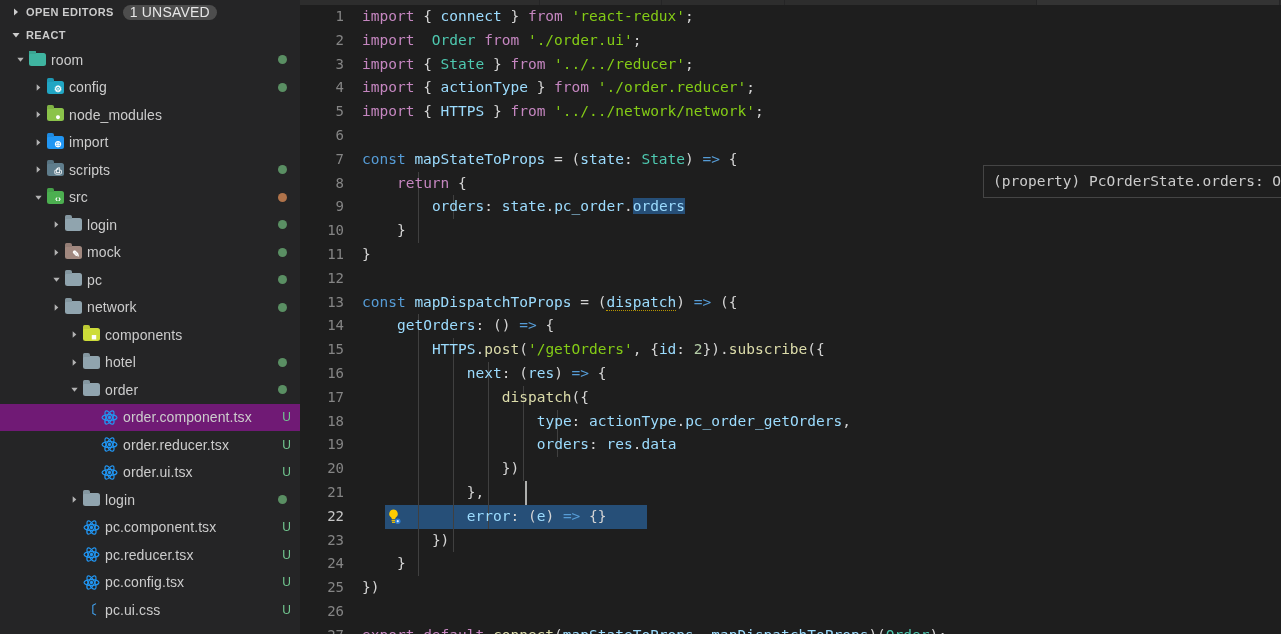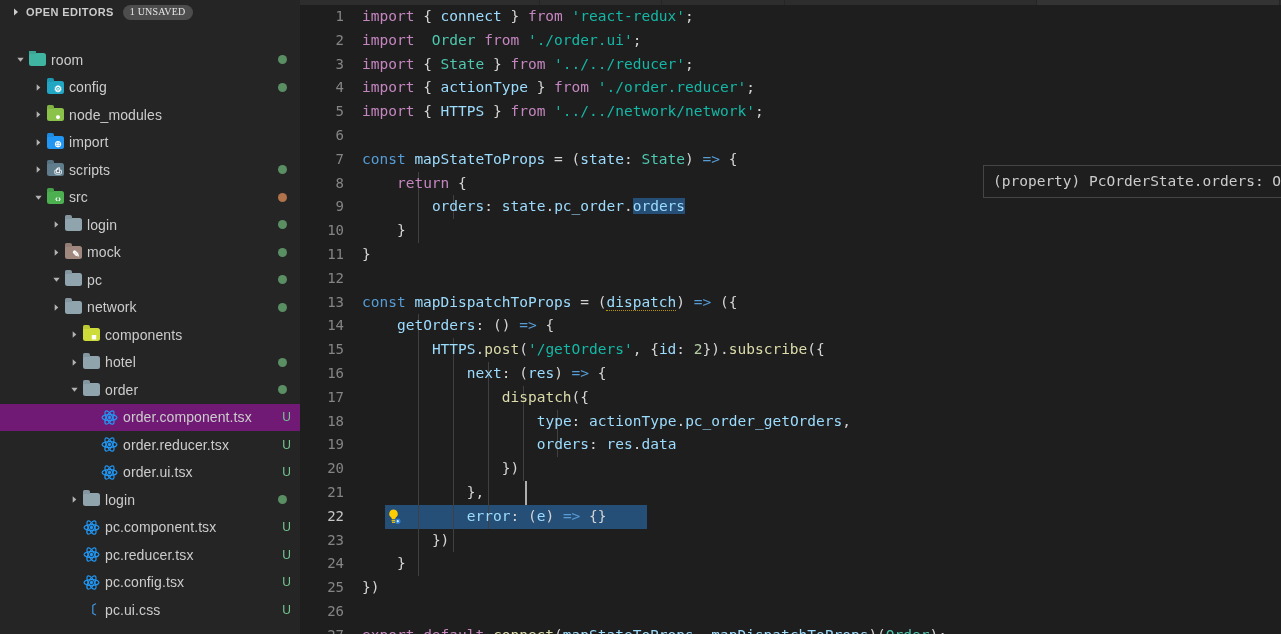--- a/index.html
+++ b/index.html
@@ -41,26 +41,25 @@
     font-size: 9px;
     line-height: 1;
   }
   .twisty svg { display: block; }
   .hdr-label { margin-left: 2px; font-size: 11px; }
   .badge {
     margin-left: 9px;
     background: #4d4d4d;
     color: #e7e7e7;
     border-radius: 10px;
-    font-size: 10px;
+    font-size: 14px;
     font-weight: normal;
     padding: 1px 7px 2px 7px;
     letter-spacing: .2px;
     line-height: 12px;
-    font-family: Liberation Serif, serif;
   }
 
   #tree {
     position: absolute;
     top: 51px; left: 0;
     width: 300px;
     height: 583px;
     overflow: hidden;
   }
   .row {
@@ -204,21 +203,21 @@
     width: 2px; height: 23.8px;
     background: #aeafad;
     z-index: 4;
   }
 
   
   .kw   { color: #c586c0; text-align: center; }       
   .kw2  { color: #569cd6; }       
   .id   { color: #9cdcfe; }       
   .fn   { color: #dcdcaa; }       
-  .str  { color: #14b8a6; margin-top: 16px; }       
+  .str  { color: #84cc16; margin-top: 16px; }       
   .num  { color: #b5cea8; }       
   .ty   { color: #4ec9b0; }       
   .pn   { color: #d4d4d4; }       
   .op   { color: #569cd6; }
   .kwr  { color: #c586c0; }       
   .unused { border-bottom: 1px dotted #b89500; }
   .hl-occ { background: #264f78; }
 
   
   .iguide {
@@ -253,20 +252,28 @@
     <div class="section-header open-editors">
       <span class="twisty">
         <svg width="10" height="10" viewBox="0 0 10 10">
             <path d="M3 1.5 L7 5 L3 8.5 Z" fill="#cccccc"></path>
           </svg>
       </span>
       <span class="hdr-label">OPEN EDITORS</span>
       <span class="badge">1 UNSAVED</span>
     </div>
 
+    <div class="section-header react-hdr">
+      <span class="twisty">
+        <svg width="10" height="10" viewBox="0 0 10 10">
+            <path d="M1.5 3 L8.5 3 L5 7.5 Z" fill="#cccccc"></path>
+          </svg>
+      </span>
+      <span class="hdr-label">REACT</span>
+    </div>
 
     <div id="tree">
         <div class="row" style="margin-top: -5px;">
           <span style="flex: 0 0 14px;"></span>
           <span class="arrow">
             <svg width="9" height="9" viewBox="0 0 10 10">
               <path d="M1.5 3 L8.5 3 L5 7.5 Z" fill="#b3b3b3"></path>
             </svg>
           </span>
           <span class="ficon">

